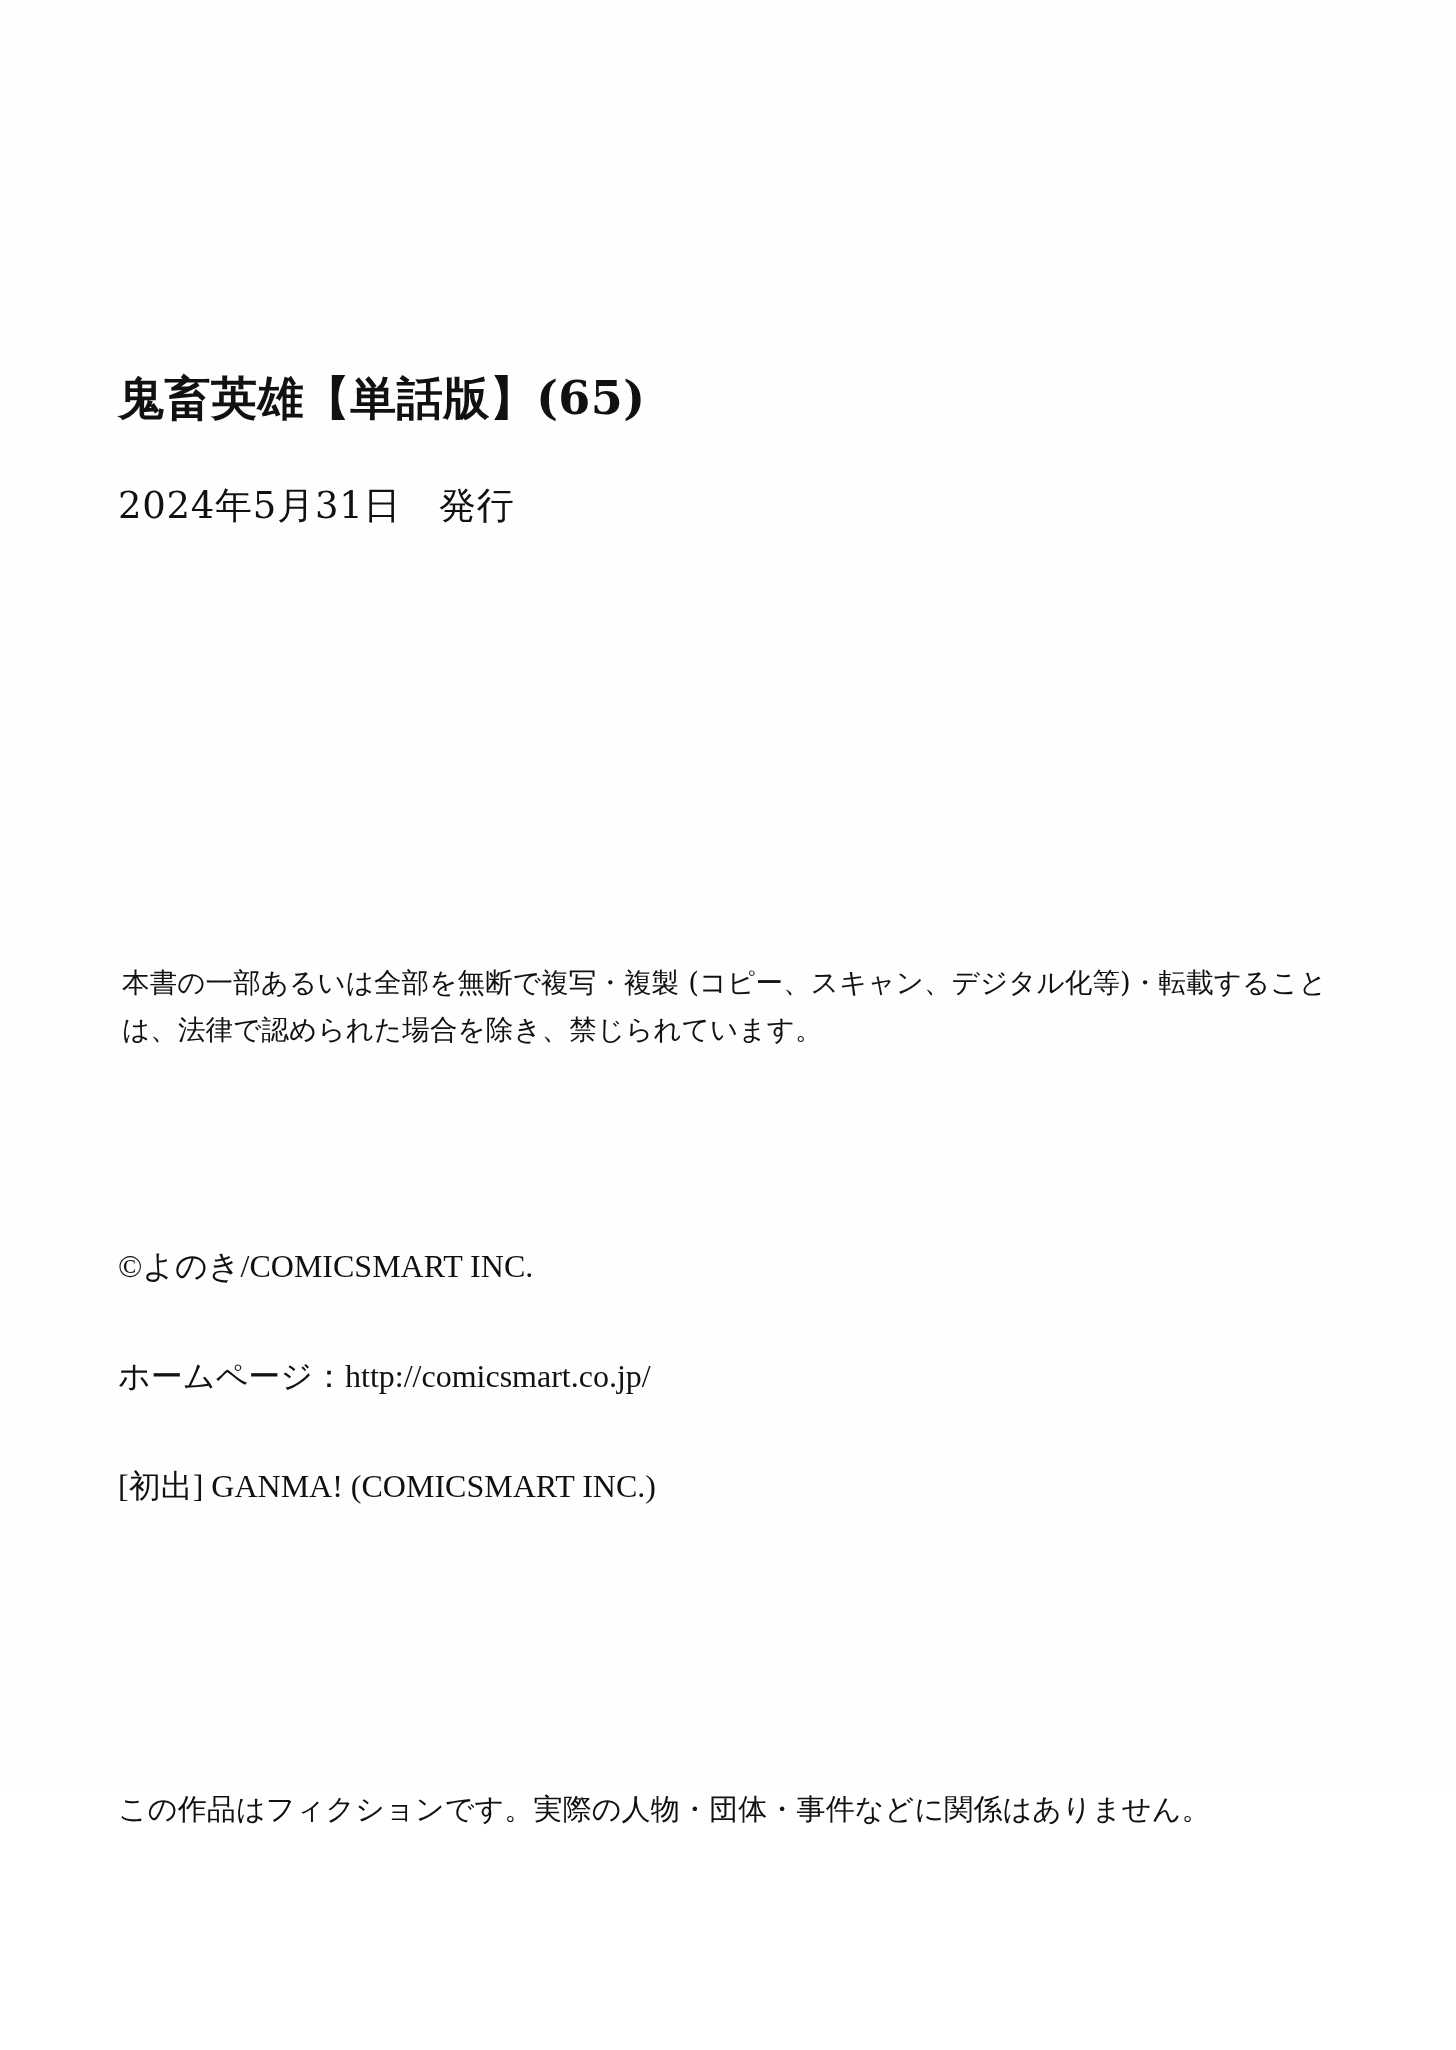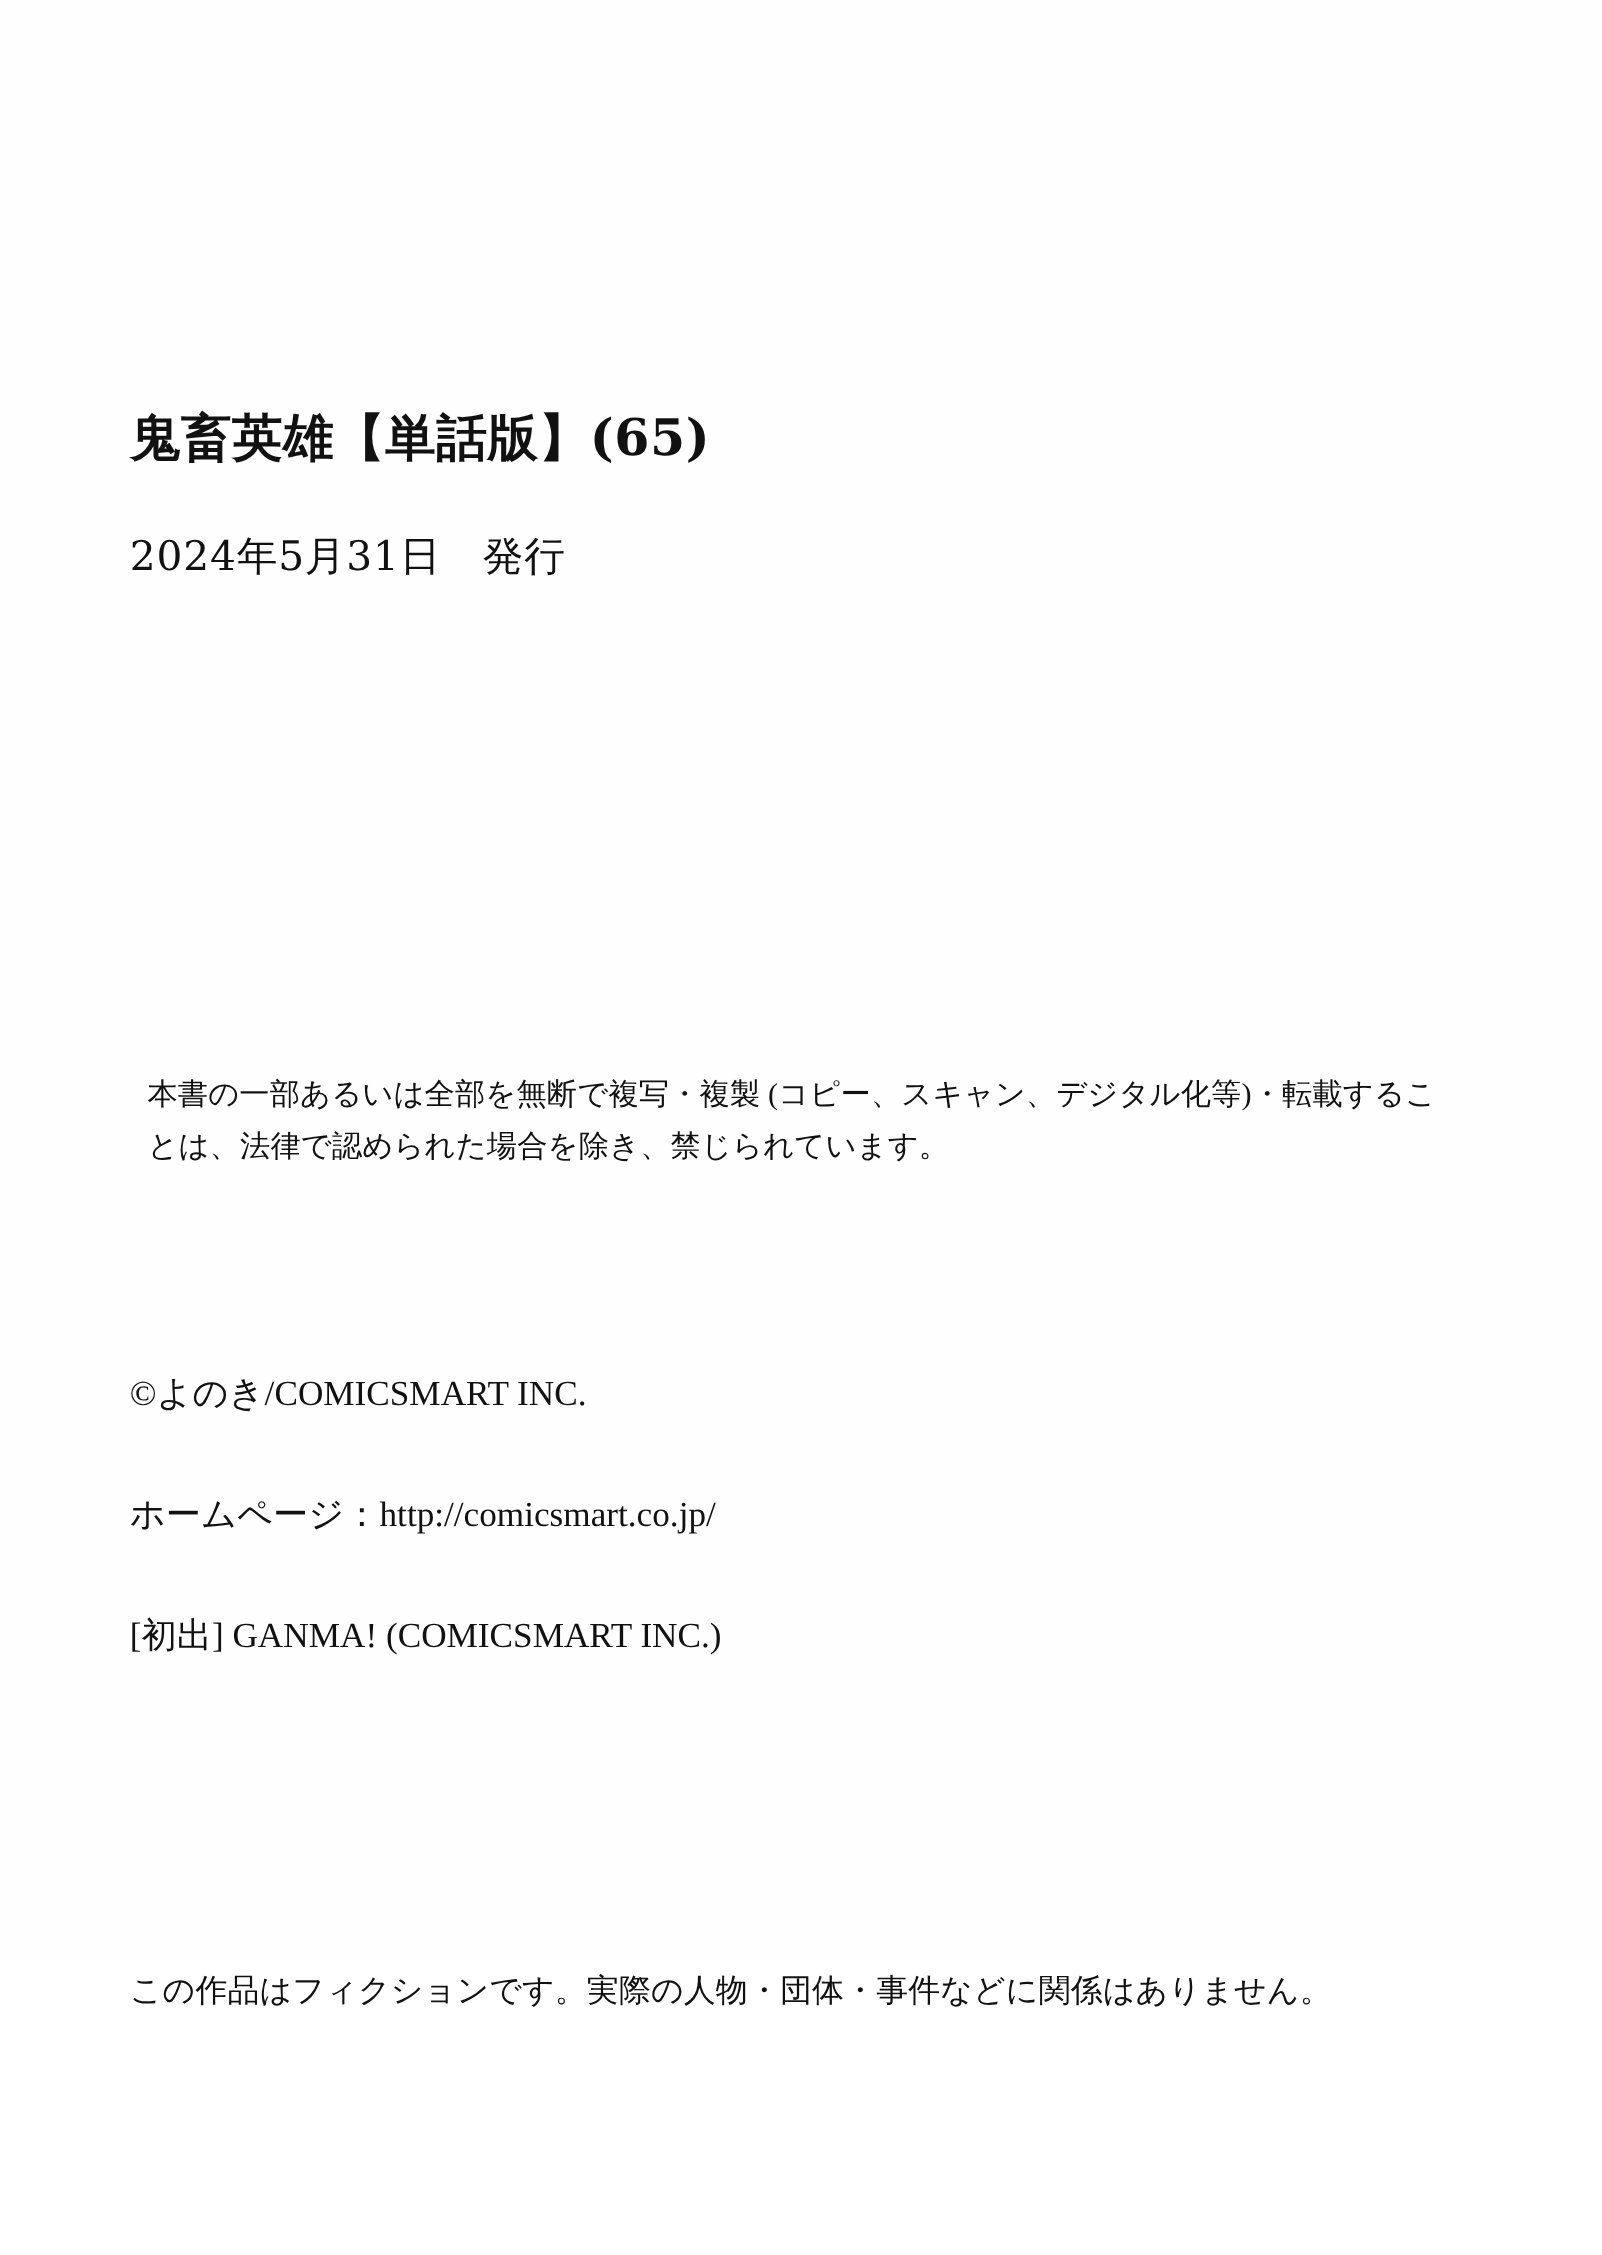--- a/index.html
+++ b/index.html
@@ -75,22 +75,21 @@
     top: 955px;
     left: 0;
     width: 1215px;
     font-family: "DejaVu Serif", "Liberation Serif", serif;
     font-size: 27.5px;
     line-height: 1.72;
     color: #111111;
     letter-spacing: 0.005em;
   }
   .notice p {
-    margin: 16px;
-    font-family: Liberation Serif, serif;
+    margin: 4px;
   }
   .notice p.second {
     margin-top: 16px;
   }
 
   .copyright {
     position: absolute;
     top: 1245px;
     left: 0;
     font-size: 32px;

